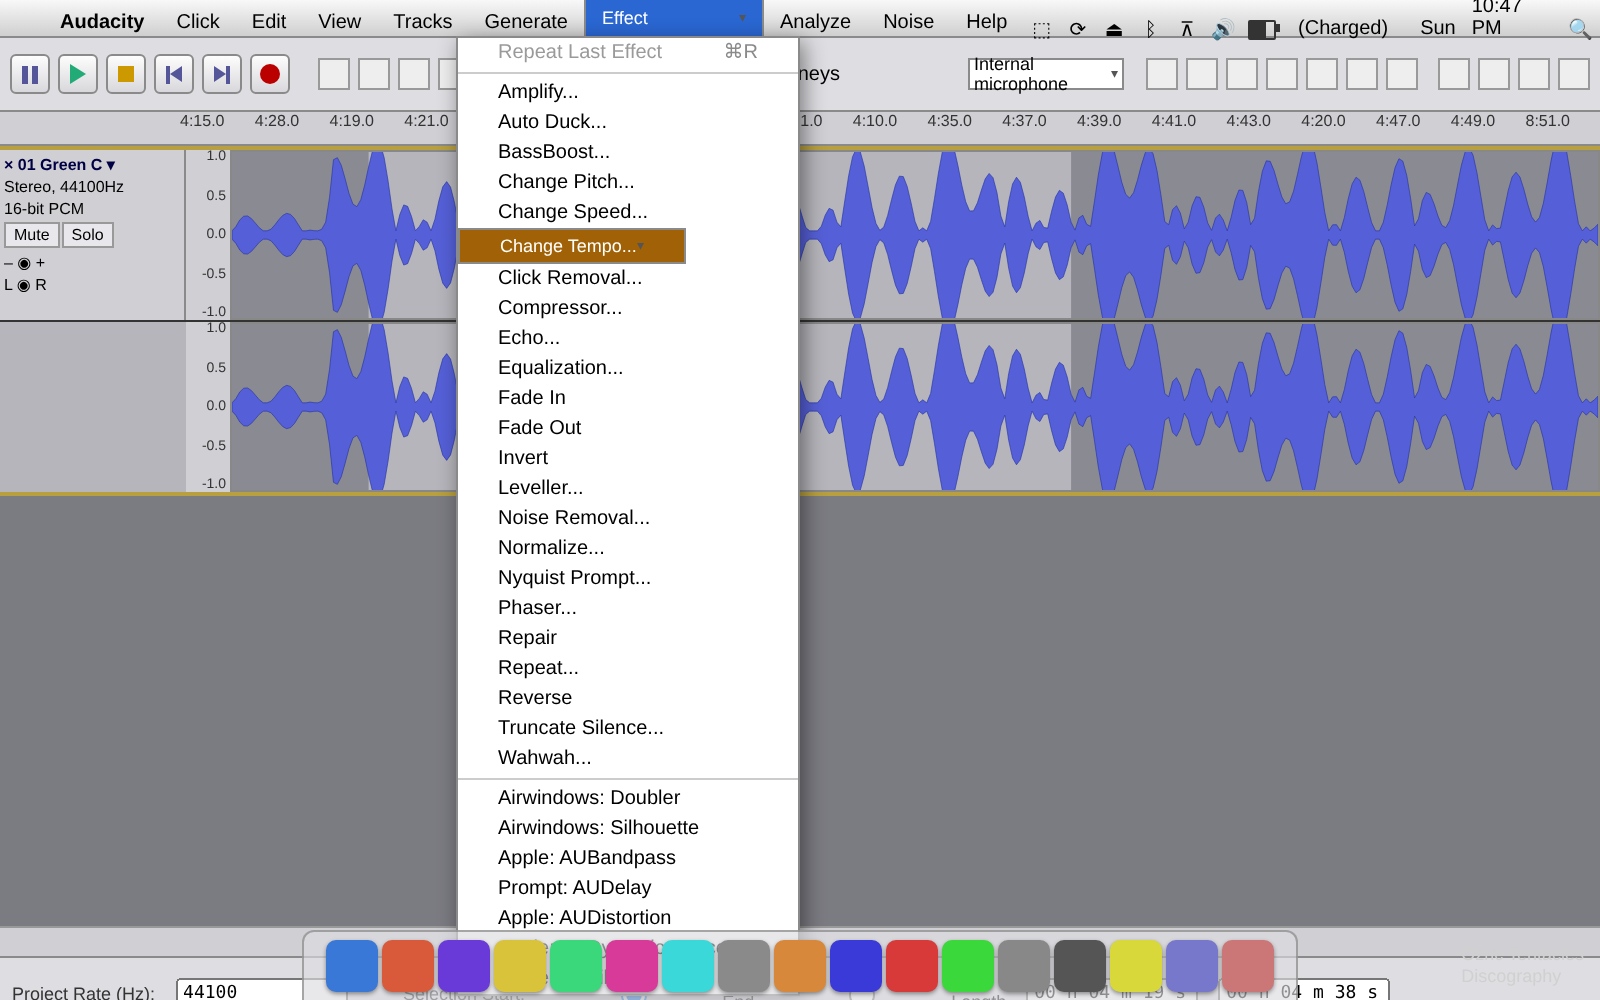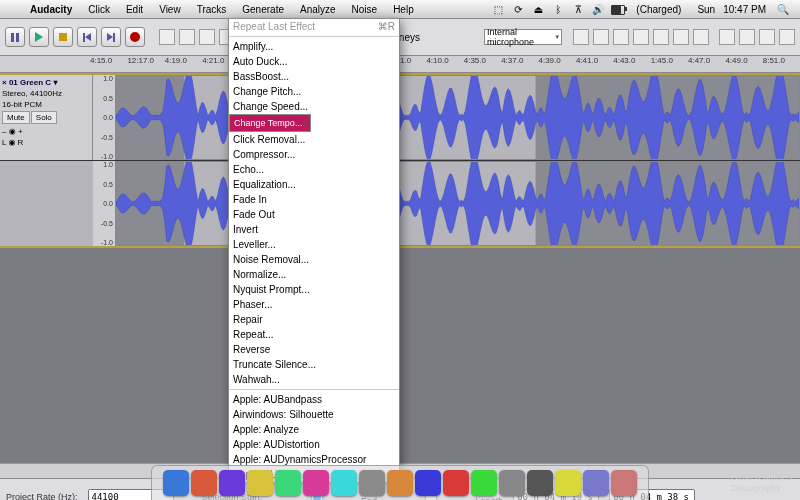--- a/index.html
+++ b/index.html
@@ -9,23 +9,23 @@
   .mac-bar .m{padding:2px 8px;cursor:default}
   .mac-bar .m.sel{background:#2a67d2;color:#fff}
   .mac-bar .apple{font-size:12px}
   .mac-bar .app{font-weight:bold}
   .mac-bar .ico{width:14px;height:14px;display:inline-flex;align-items:center;justify-content:center;margin:0 3px}
   .bat{width:18px;height:8px;border:1px solid #333;border-radius:1px;position:relative}
   .bat::after{content:"";position:absolute;right:-3px;top:1px;width:2px;height:4px;background:#333}
   .bat i{display:block;width:70%;height:100%;background:#333}
   
   .dropdown{position:absolute;left:228px;top:18px;width:170px;background:#fff;border:1px solid #8a8a8a;box-shadow:2px 3px 10px rgba(0,0,0,.45);z-index:20;font-size:10px}
-  .dropdown .it{padding:1px 4px;white-space:nowrap;line-height:13px}
+  .dropdown .it{padding:1px 20px;white-space:nowrap;line-height:13px}
   .dropdown .it.dis{color:#9a9a9a}
-  .dropdown .it.sel{background:#be185d;color:#fff}
+  .dropdown .it.sel{background:#a16207;color:#fff}
   .dropdown hr{margin:2px 0;border:none;border-top:1px solid #ccc}
   .dropdown .sc{float:right;color:#8a8a8a}
   
   .win{position:relative;height:440px;background:#7b7b82}
   .toolbar{height:36px;background:#dedee2;border-bottom:1px solid #8a8a8a;display:flex;align-items:center;padding:0 4px;gap:2px}
   .btn{width:18px;height:18px;border:1px solid #8a8a8a;border-radius:3px;background:linear-gradient(#fdfdfd,#d8d8dc);display:inline-flex;align-items:center;justify-content:center;margin:0 1px;font-size:9px}
   .btn.rec{color:#b00}
   .dot{width:10px;height:10px;border-radius:50%;background:#b00}
   .play{width:0;height:0;border-top:5px solid transparent;border-bottom:5px solid transparent;border-left:8px solid #2a7}
   .pause{display:flex;gap:2px}.pause i{width:3px;height:9px;background:#559}
@@ -65,20 +65,21 @@
 
 <div class="mac-bar">
   <div class="left">
     <span class="m apple"></span>
     <span class="m app">Audacity</span>
     <span class="m">Click</span>
     <span class="m">Edit</span>
     <span class="m">View</span>
     <span class="m">Tracks</span>
     <span class="m">Generate</span>
+    <span class="m sel">Effect</span>
     <span class="m">Analyze</span>
     <span class="m">Noise</span>
     <span class="m">Help</span>
   </div>
   <div class="right">
     <span class="ico">⬚</span>
     <span class="ico">⟳</span>
     <span class="ico">⏏</span>
     <span class="ico">ᛒ</span>
     <span class="ico">⊼</span>
@@ -94,23 +95,24 @@
     <span class="ico">🔍</span>
   </div>
 </div>
 
 <div class="dropdown">
   <div class="it dis"><span>Repeat Last Effect</span><span class="sc">⌘R</span></div>
   <hr>
   <div id="fx-items"><div class="it">Amplify...</div><div class="it">Auto Duck...</div><div class="it">BassBoost...</div><div class="it">Change Pitch...</div><div class="it">Change Speed...</div><div class="it sel">Change Tempo...</div><div class="it">Click Removal...</div><div class="it">Compressor...</div><div class="it">Echo...</div><div class="it">Equalization...</div><div class="it">Fade In</div><div class="it">Fade Out</div><div class="it">Invert</div><div class="it">Leveller...</div><div class="it">Noise Removal...</div><div class="it">Normalize...</div><div class="it">Nyquist Prompt...</div><div class="it">Phaser...</div><div class="it">Repair</div><div class="it">Repeat...</div><div class="it">Reverse</div><div class="it">Truncate Silence...</div><div class="it">Wahwah...</div></div>
   <hr>
   <div id="fx-plugins">
+      <div class="it">Airwindows: Doubler</div>
+      <div class="it">Airwindows: Silhouette</div>
       <div class="it">Apple: AUBandpass</div>
-      <div class="it">Airwindows: Silhouette</div>
-      <div class="it">Apple: Analyze</div>
+      <div class="it">Prompt: AUDelay</div>
       <div class="it">Apple: AUDistortion</div>
       <div class="it">Apple: AUDynamicsProcessor</div>
       <div class="it">Apple: AUFilter</div>
     </div>
 </div>
 
 <div class="win">
   <div class="toolbar">
     <span class="btn">
         <span class="pause">
@@ -160,35 +162,35 @@
     <span class="tbico"></span>
     <span style="width:4px"></span>
     <span class="tbico"></span>
     <span class="tbico"></span>
     <span class="tbico"></span>
     <span class="tbico"></span>
   </div>
 
   <div class="timeline" id="timeline">
       <span>4:15.0</span>
-      <span>12:17.0</span>
+      <span>4:28.0</span>
       <span>4:19.0</span>
       <span>4:21.0</span>
       <span>4:23.0</span>
       <span>4:25.0</span>
       <span>4:27.0</span>
       <span>4:29.0</span>
       <span>4:31.0</span>
       <span>4:10.0</span>
       <span>4:35.0</span>
       <span>4:37.0</span>
       <span>4:39.0</span>
       <span>4:41.0</span>
       <span>4:43.0</span>
-      <span>1:45.0</span>
+      <span>4:20.0</span>
       <span>4:47.0</span>
       <span>4:49.0</span>
       <span>8:51.0</span>
     </div>
 
   <div class="tracks">
     <div class="track">
       <div class="thead">
         <div class="nm">× <span>01 Green C</span> ▾</div>
         <div>Stereo, 44100Hz</div>

